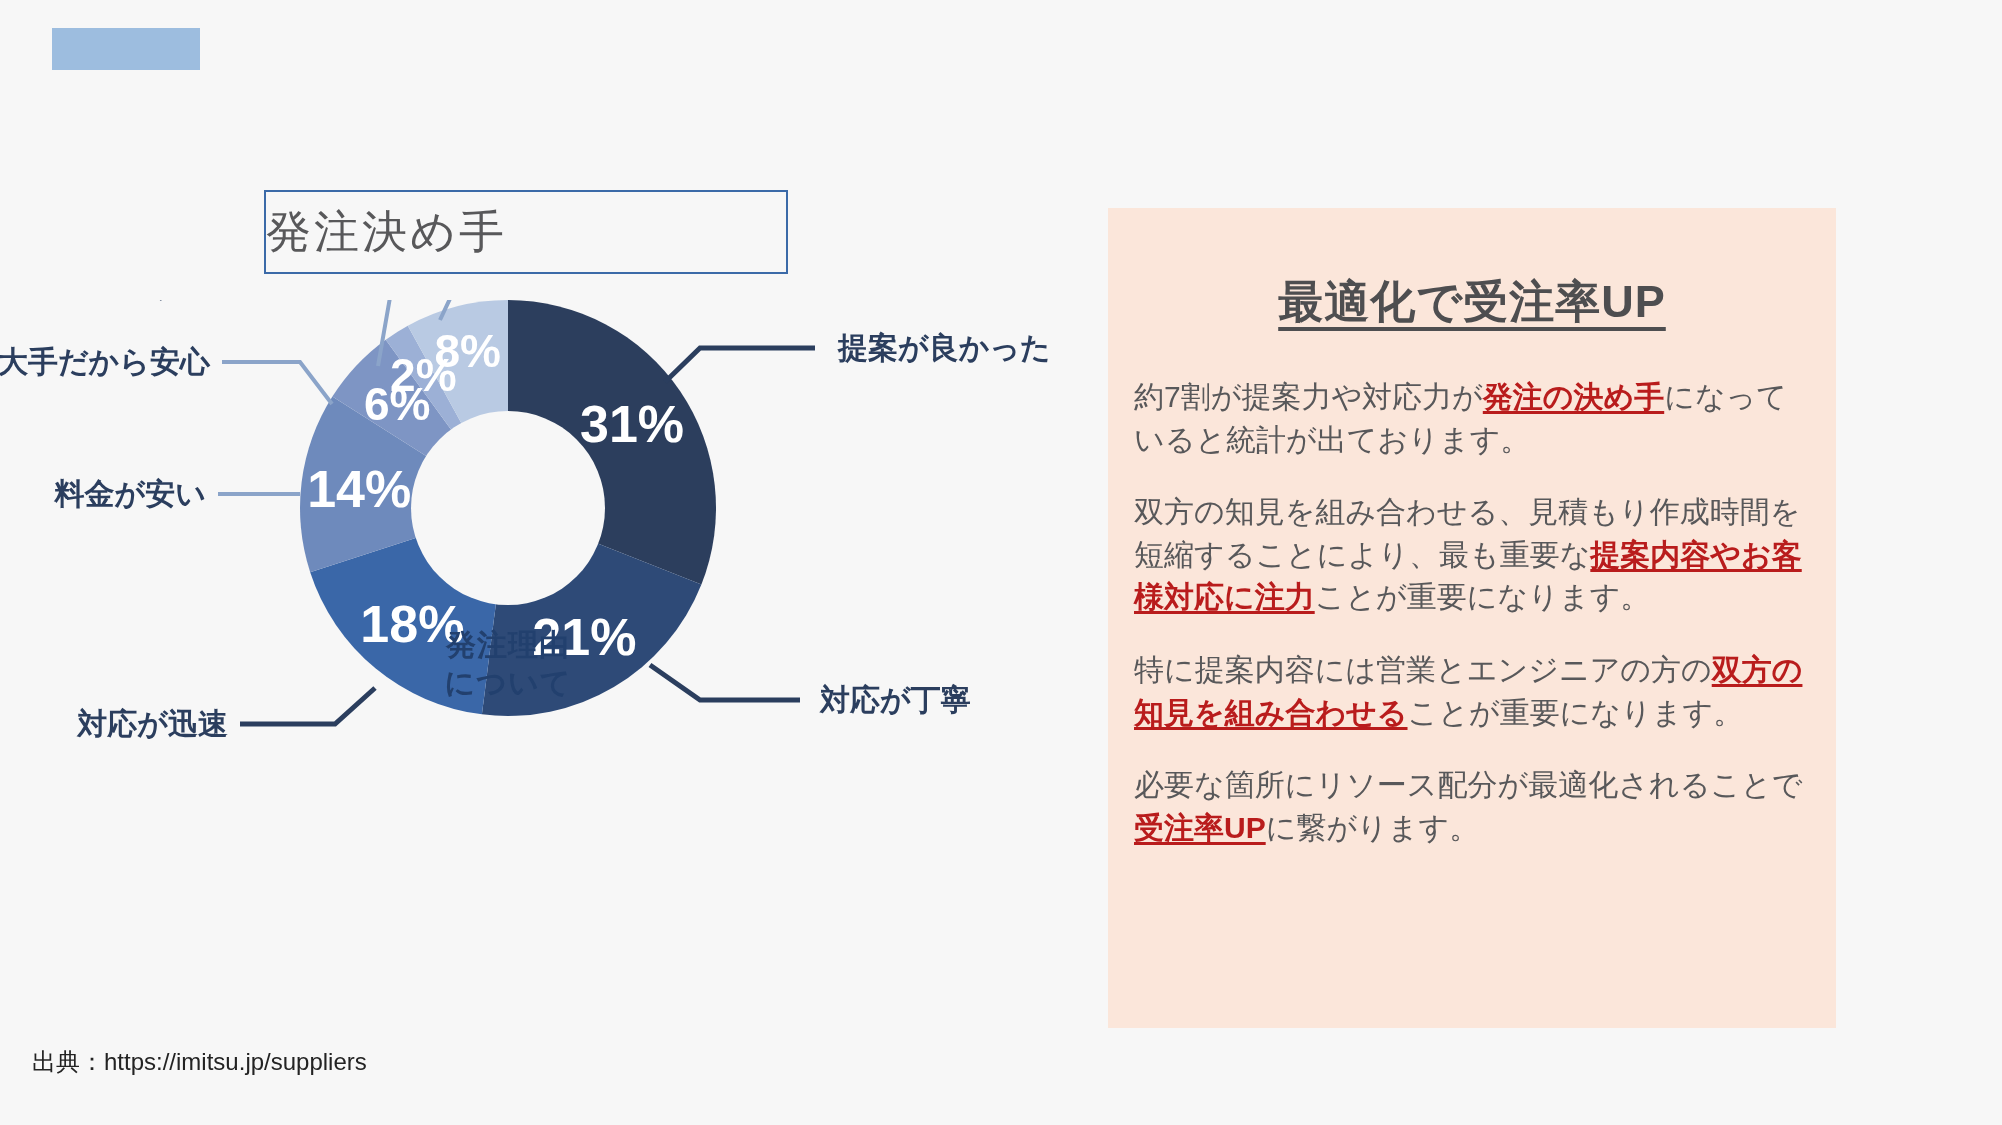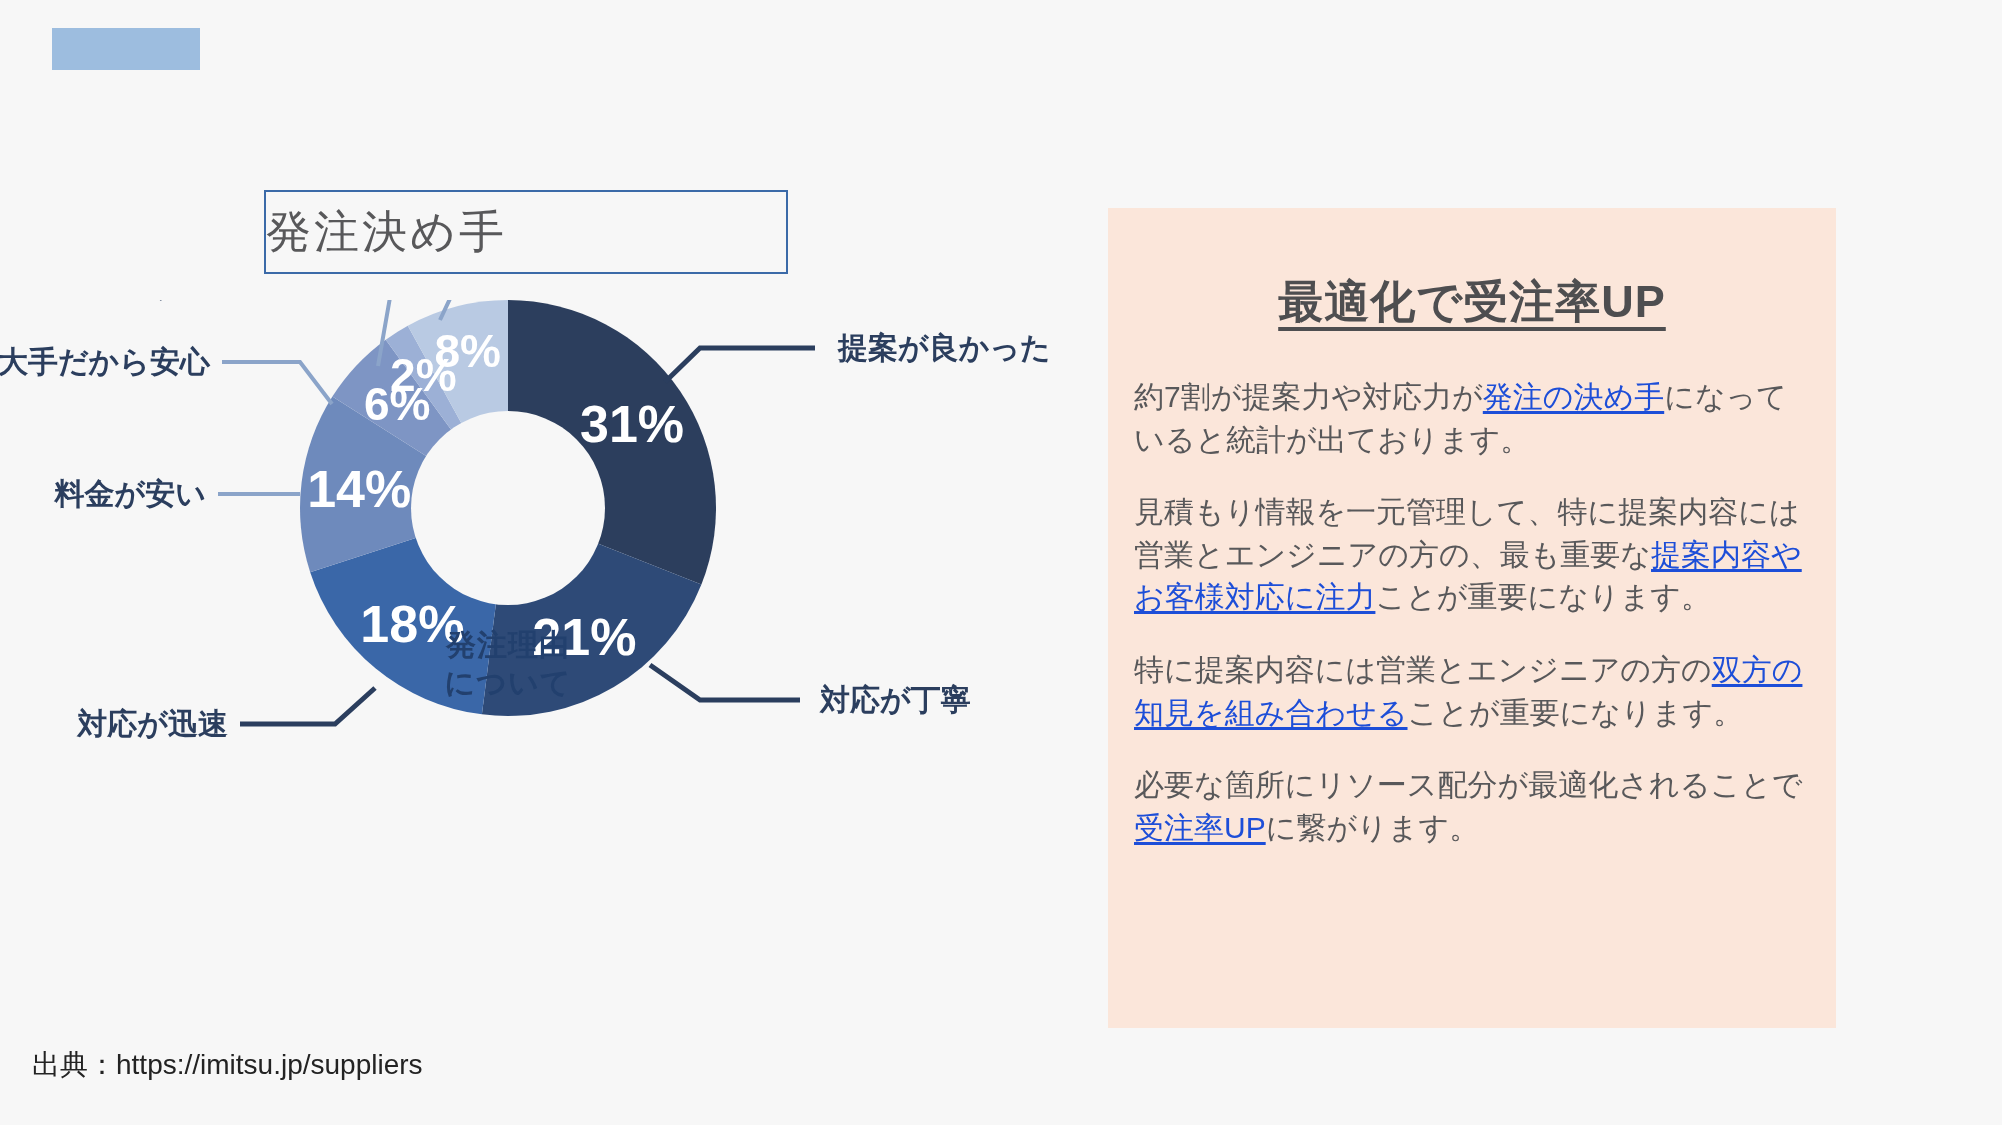--- a/index.html
+++ b/index.html
@@ -138,32 +138,32 @@
     margin: 26px 0 44px 0;
   }
   .panel-para {
     font-size: 30px;
     line-height: 1.42;
     color: #58585a;
     margin: 0 0 30px 0;
     letter-spacing: 0px;
   }
   .panel-para b {
-    font-weight: normal;
-    color: #1d4ed8;
+    font-weight: bold;
+    color: #b91c1c;
     text-decoration: underline;
     text-underline-offset: 4px;
   }
 
   
   #source-line {
     position: absolute;
     left: 32px;
     top: 1046px;
-    font-size: 28px;
+    font-size: 24px;
     color: #232323;
     letter-spacing: 0px;
   }
 </style>
 </head>
 <body>
 
 <div id="page-title-wrap">
   <div id="title-highlight"></div>
 </div>
@@ -216,19 +216,19 @@
   <div id="donut-center-label">
     <div>発注理由</div>
     <div>について</div>
   </div>
 </div>
 
 <div id="info-panel">
   <div id="panel-heading">最適化で受注率UP</div>
   <div id="panel-paragraphs">
       <p class="panel-para"><span>約7割が提案力や対応力が</span><b>発注の決め手</b><span>になっていると統計が出ております。</span></p>
-      <p class="panel-para"><span>見積もり情報を一元管理して、特に提案内容には営業とエンジニアの方の、最も重要な</span><b>提案内容やお客様対応に注力</b><span>ことが重要になります。</span></p>
+      <p class="panel-para"><span>双方の知見を組み合わせる、見積もり作成時間を短縮することにより、最も重要な</span><b>提案内容やお客様対応に注力</b><span>ことが重要になります。</span></p>
       <p class="panel-para"><span>特に提案内容には営業とエンジニアの方の</span><b>双方の知見を組み合わせる</b><span>ことが重要になります。</span></p>
       <p class="panel-para"><span>必要な箇所にリソース配分が最適化されることで</span><b>受注率UP</b><span>に繋がります。</span></p>
     </div>
 </div>
 
 <div id="source-line">出典：https://imitsu.jp/suppliers</div>
 
 </body></html>

